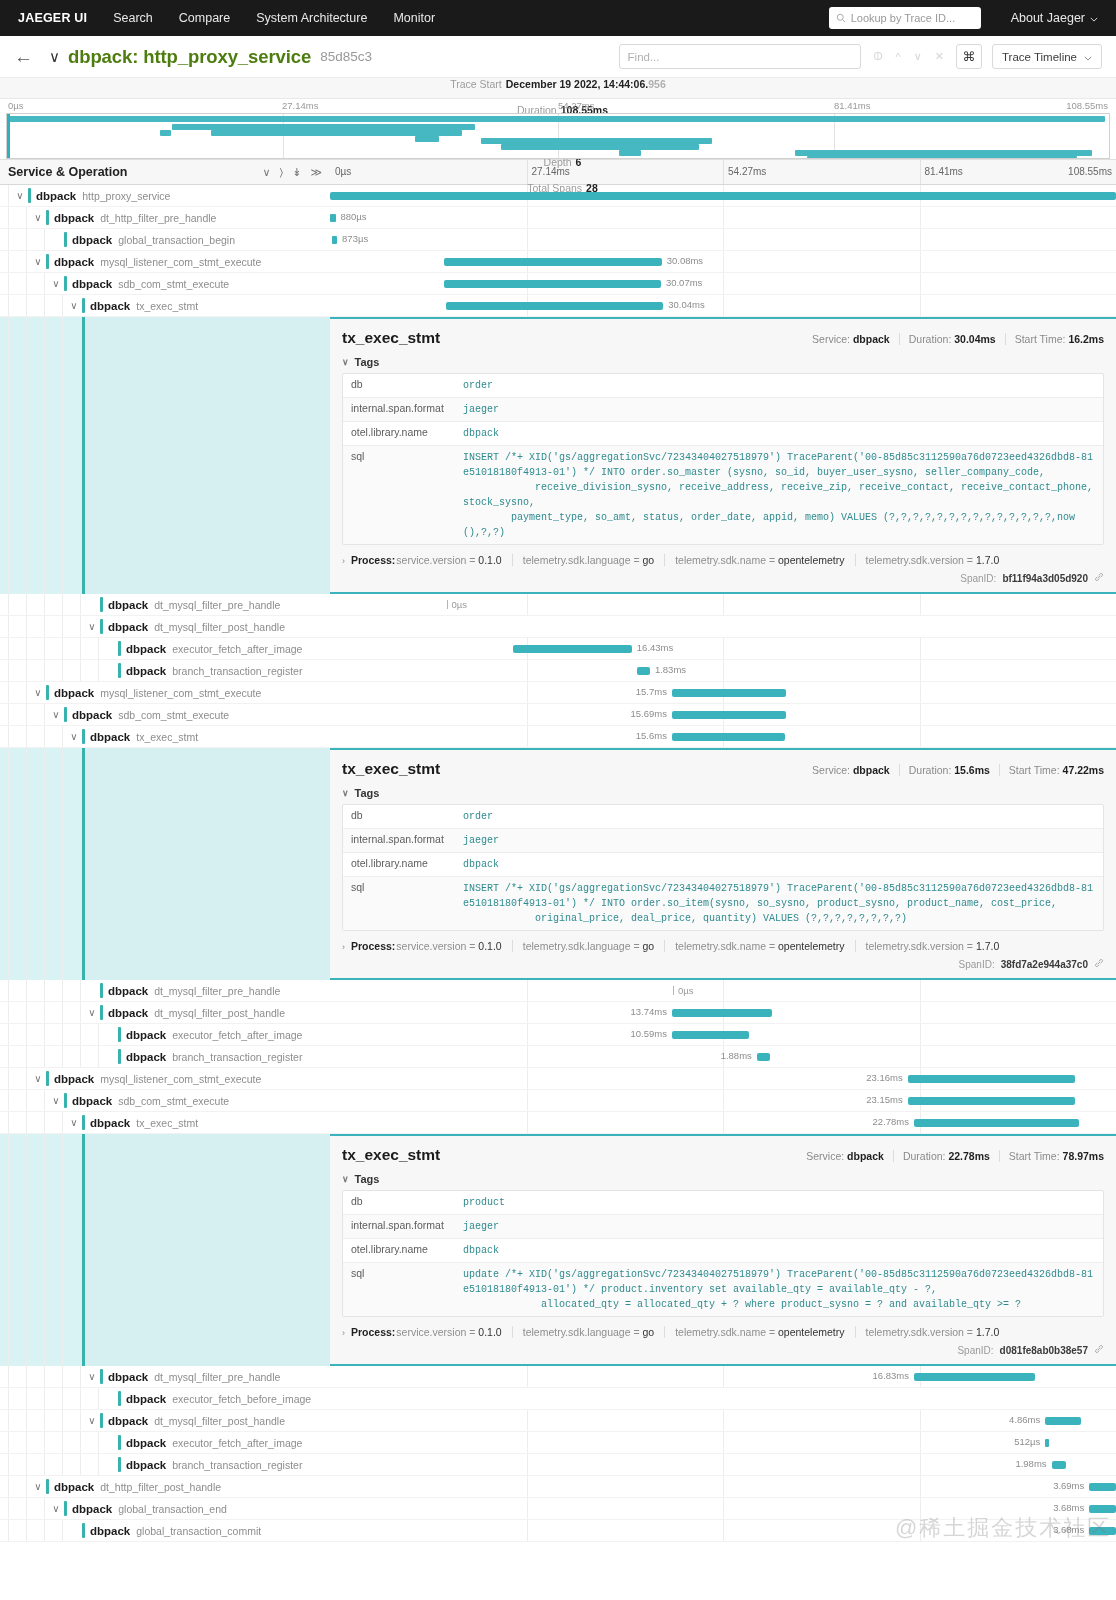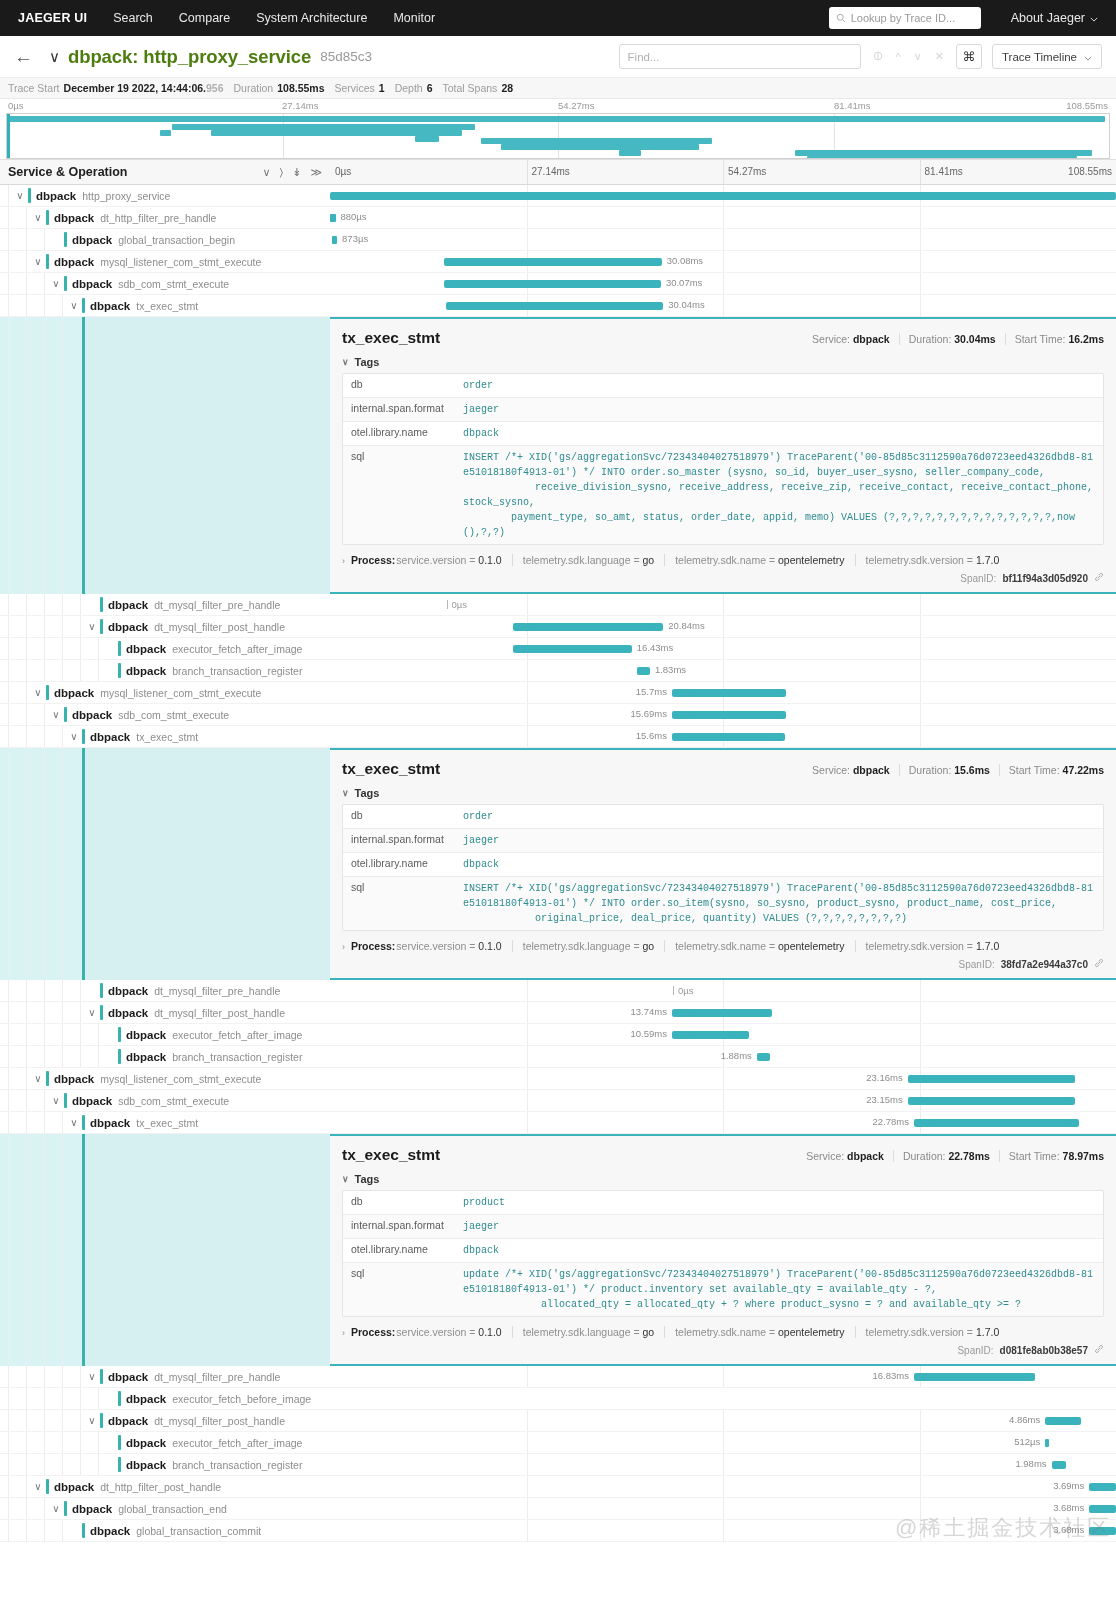--- a/index.html
+++ b/index.html
@@ -126,24 +126,25 @@
     font-size: 11.5px; color: #3c3c3c;
     cursor: pointer; background:#fff;
   }
 
   
   .meta-bar {
     height: 21px;
     background: #f7f7f7;
     display: flex;
     align-items: center;
-    padding: 0 8px;
-    gap: 1px;
+    padding: 0 0;
+    gap: 14px;
     border-bottom: 1px solid #e8e8e8;
     font-size: 10.5px;
+    flex-direction: column;
   }
   .meta-item { display: flex; align-items: baseline; gap: 4px; color:#9c9c9c; }
   .meta-item .k { color: #9c9c9c; }
   .meta-item .v { color: #222; font-weight: 700; }
   .meta-item .v .frac { color: #b0b0b0; font-weight: 700; }
   .meta-item + .meta-item { margin-left: 9px; }
 
   
   .minimap-wrap { background: #fff; padding: 0 6px; }
   .minimap-ticks {
@@ -670,27 +671,20 @@
         <div class="guide" style="left: 44px;"></div>
         <div class="guide" style="left: 62px;"></div>
         <div class="guide" style="left: 80px;"></div>
         <div class="row-caret" style="left: 86px;">∨</div>
         <div class="row-accent" style="left: 100px;"></div>
         <div class="row-names" style="left: 108px;">
           <span class="svc">dbpack</span>
           <span class="op">dt_mysql_filter_post_handle</span>
         </div>
       </div>
-      <div class="row-right">
-        <div class="vline" style="left: 25%;"></div>
-        <div class="vline" style="left: 50%;"></div>
-        <div class="vline" style="left: 75%;"></div>
-        <div class="bar" style="left: 23.3%; width: 19.1%;"></div>
-        <div class="dur" style="left: calc(42.4% + 5px);">20.84ms</div>
-      </div>
     </div>
     <div class="row">
       <div class="row-left">
         <div class="guide" style="left: 8px;"></div>
         <div class="guide" style="left: 26px;"></div>
         <div class="guide" style="left: 44px;"></div>
         <div class="guide" style="left: 62px;"></div>
         <div class="guide" style="left: 80px;"></div>
         <div class="guide" style="left: 98px;"></div>
         <div class="row-accent" style="left: 118px;"></div>

